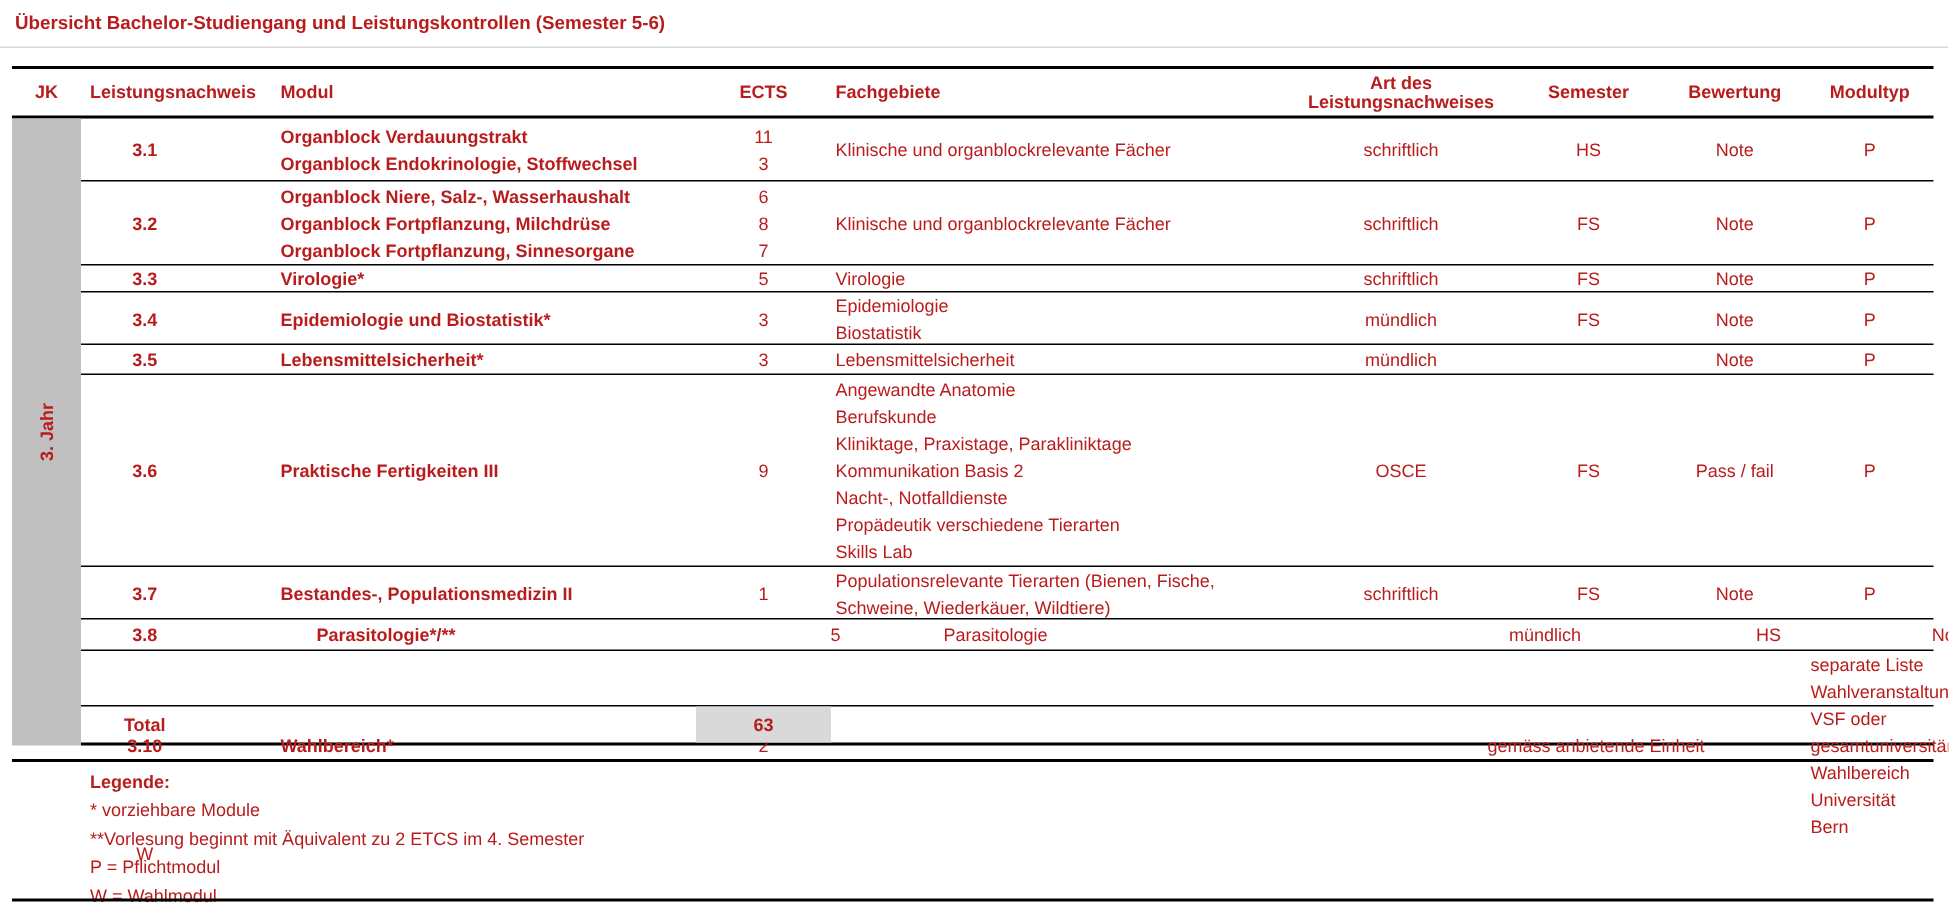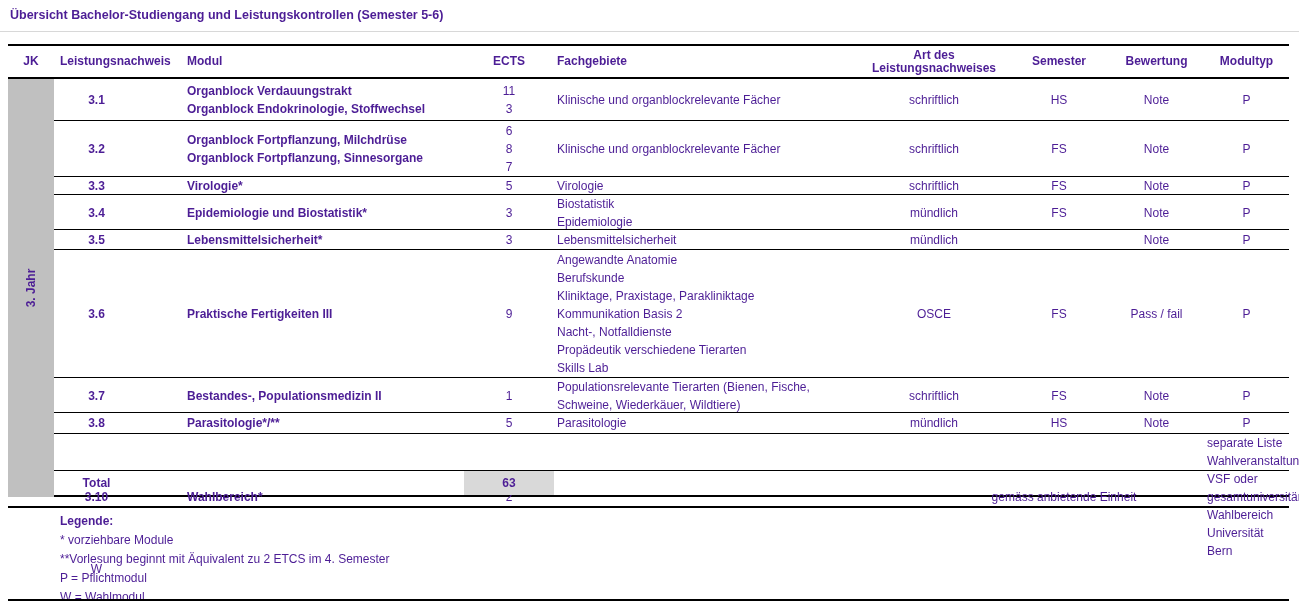--- a/index.html
+++ b/index.html
@@ -1,20 +1,20 @@
 <!DOCTYPE html>
 <html style="--year-bg: #c0c0c0; --total-bg: #d9d9d9;"><head>
 <meta charset="utf-8">
 <style>
   * { margin:0; padding:0; box-sizing:border-box; }
   html,body { background:#fff; }
   .page {
     position:relative; width:1299px; height:614px; background:#fff;
     font-family:"Liberation Sans","DejaVu Sans",sans-serif;
-    font-size:12px; color:#4c1d95; overflow:hidden;
+    font-size:12px; color:#b91c1c; overflow:hidden;
   }
   .title { position:absolute; left:10px; top:8px; font-weight:bold; font-size:12.5px; }
   .hairline { position:absolute; left:0; top:31px; width:1299px; height:1px; background:#d8d8d8; }
 
   .table { position:absolute; left:8px; top:44px; width:1281px; }
 
   .thead {
     display:grid; grid-template-columns:46px 85px 325px 90px 305px 150px 100px 95px 85px;
     border-top:2px solid #000; border-bottom:2px solid #000;
     height:35px; font-weight:bold; align-items:center;
@@ -96,20 +96,21 @@
               <div>Klinische und organblockrelevante Fächer</div>
             </div>
             <div class="cell c-art">schriftlich</div>
             <div class="cell c-sem">HS</div>
             <div class="cell c-bew">Note</div>
             <div class="cell c-mod">P</div>
           </div>
           <div class="row" style="height: 56px;">
             <div class="cell c-ln">3.2</div>
             <div class="cell c-modul">
+              <div>Organblock Niere, Salz-, Wasserhaushalt</div>
               <div>Organblock Fortpflanzung, Milchdrüse</div>
               <div>Organblock Fortpflanzung, Sinnesorgane</div>
             </div>
             <div class="cell c-ects">
               <div>6</div>
               <div>8</div>
               <div>7</div>
             </div>
             <div class="cell c-fach">
               <div>Klinische und organblockrelevante Fächer</div>
@@ -137,22 +138,22 @@
           </div>
           <div class="row" style="height: 35px;">
             <div class="cell c-ln">3.4</div>
             <div class="cell c-modul">
               <div>Epidemiologie und Biostatistik*</div>
             </div>
             <div class="cell c-ects">
               <div>3</div>
             </div>
             <div class="cell c-fach">
+              <div>Epidemiologie</div>
               <div>Biostatistik</div>
-              <div>Epidemiologie</div>
             </div>
             <div class="cell c-art">mündlich</div>
             <div class="cell c-sem">FS</div>
             <div class="cell c-bew">Note</div>
             <div class="cell c-mod">P</div>
           </div>
           <div class="row" style="height: 20px;">
             <div class="cell c-ln">3.5</div>
             <div class="cell c-modul">
               <div>Lebensmittelsicherheit*</div>
@@ -200,21 +201,21 @@
             </div>
             <div class="cell c-fach">
               <div>Populationsrelevante Tierarten (Bienen, Fische,</div>
               <div>Schweine, Wiederkäuer, Wildtiere)</div>
             </div>
             <div class="cell c-art">schriftlich</div>
             <div class="cell c-sem">FS</div>
             <div class="cell c-bew">Note</div>
             <div class="cell c-mod">P</div>
           </div>
-          <div class="row" style="height: 21px;">
+          <div class="row" style="height: 21px; gap: 24px;">
             <div class="cell c-ln">3.8</div>
             <div class="cell c-modul">
               <div>Parasitologie*/**</div>
             </div>
             <div class="cell c-ects">
               <div>5</div>
             </div>
             <div class="cell c-fach">
               <div>Parasitologie</div>
             </div>

